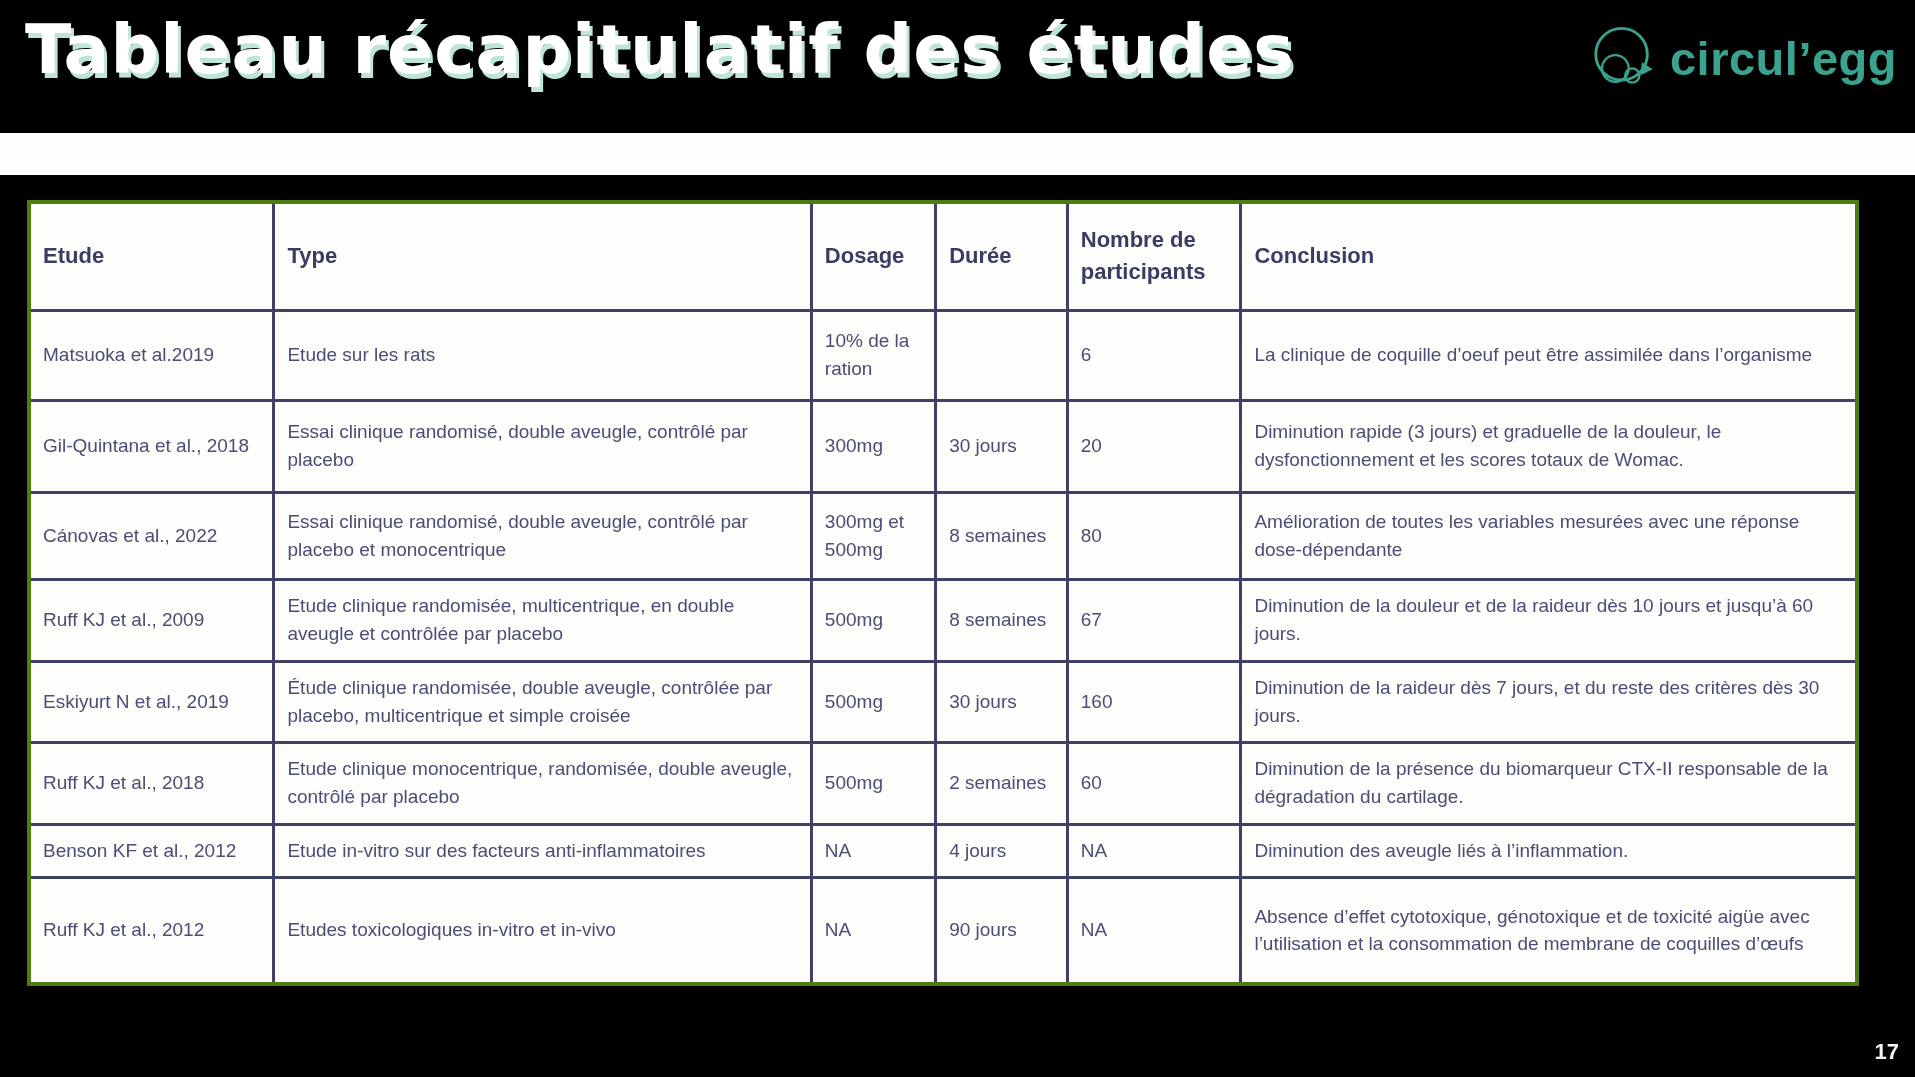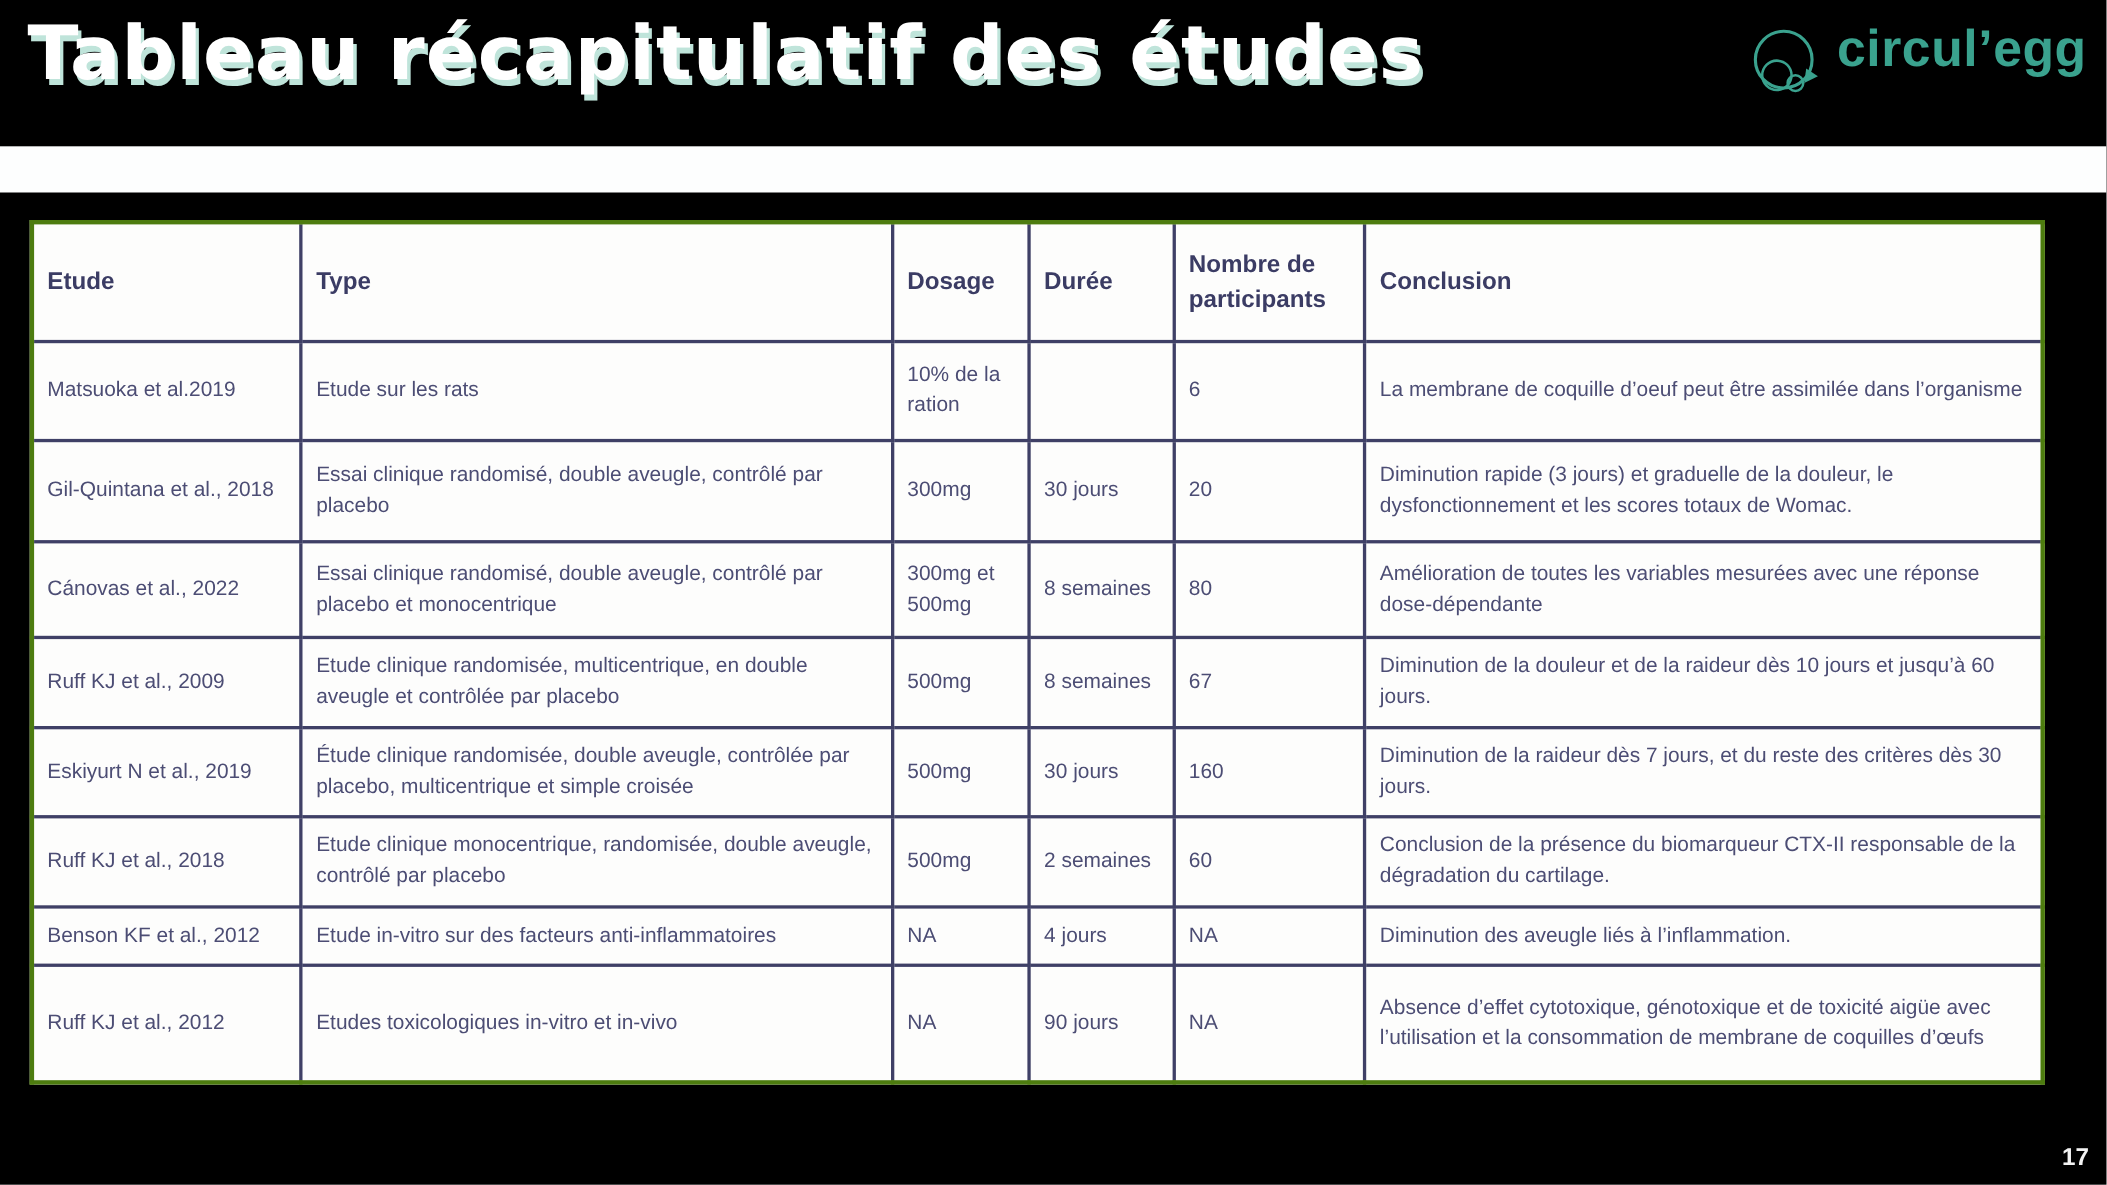--- a/index.html
+++ b/index.html
@@ -14,21 +14,21 @@
   }
   .title{
     position:absolute; left:25px; top:10px; width:1400px;
     font-family:"DejaVu Sans", sans-serif;
     font-size:68px; font-weight:bold; color:#ffffff;
     letter-spacing:1px; white-space:nowrap;
     text-shadow:3px 5px 0 #bfe4da;
   }
   .logo{
     position:absolute; right:18px; top:16px;
-    display:flex; align-items:flex-start; gap:4px;
+    display:flex; align-items:center; gap:4px;
   }
   .logo-text{
     font-size:47px; font-weight:600; color:#3aa28e; letter-spacing:0.5px;
   }
   table.studies{
     position:absolute; left:27px; top:200px; width:1832px;
     border-collapse:collapse; table-layout:fixed;
     background:#fdfdfc;
     border:4px solid #4d7c0f;
   }
@@ -91,21 +91,21 @@
         <th>Conclusion</th>
       </tr>
     </thead>
     <tbody>
       <tr style="height:90px">
         <td>Matsuoka et al.2019</td>
         <td>Etude sur les rats</td>
         <td>10% de la ration</td>
         <td></td>
         <td>6</td>
-        <td>La membrane de coquille d’oeuf peut être assimilée dans l’organisme</td>
+        <td>La clinique de coquille d’oeuf peut être assimilée dans l’organisme</td>
       </tr>
       <tr style="height:92px">
         <td>Gil-Quintana et al., 2018</td>
         <td>Essai clinique randomisé, double aveugle, contrôlé par placebo</td>
         <td>300mg</td>
         <td>30 jours</td>
         <td>20</td>
         <td>Diminution rapide (3 jours) et graduelle de la douleur, le dysfonctionnement et les scores totaux de Womac.</td>
       </tr>
       <tr style="height:87px">
@@ -131,21 +131,21 @@
         <td>30 jours</td>
         <td>160</td>
         <td>Diminution de la raideur dès 7 jours, et du reste des critères dès 30 jours.</td>
       </tr>
       <tr style="height:82px">
         <td>Ruff KJ et al., 2018</td>
         <td>Etude clinique monocentrique, randomisée, double aveugle, contrôlé par placebo</td>
         <td>500mg</td>
         <td>2 semaines</td>
         <td>60</td>
-        <td>Conclusion de la présence du biomarqueur CTX-II responsable de la dégradation du cartilage.</td>
+        <td>Diminution de la présence du biomarqueur CTX-II responsable de la dégradation du cartilage.</td>
       </tr>
       <tr style="height:53px">
         <td>Benson KF et al., 2012</td>
         <td>Etude in-vitro sur des facteurs anti-inflammatoires</td>
         <td>NA</td>
         <td>4 jours</td>
         <td>NA</td>
         <td>Diminution des aveugle liés à l’inflammation.</td>
       </tr>
       <tr style="height:107px">

